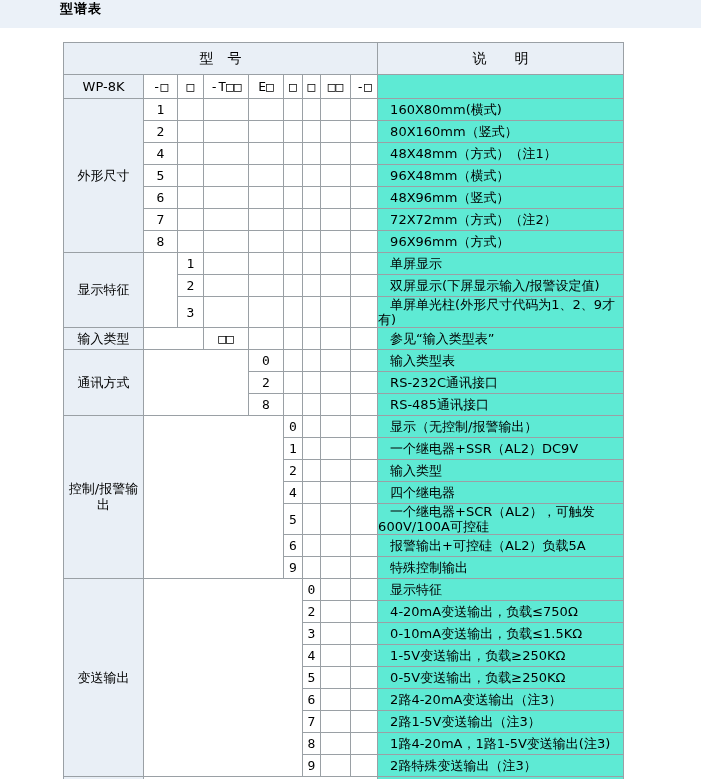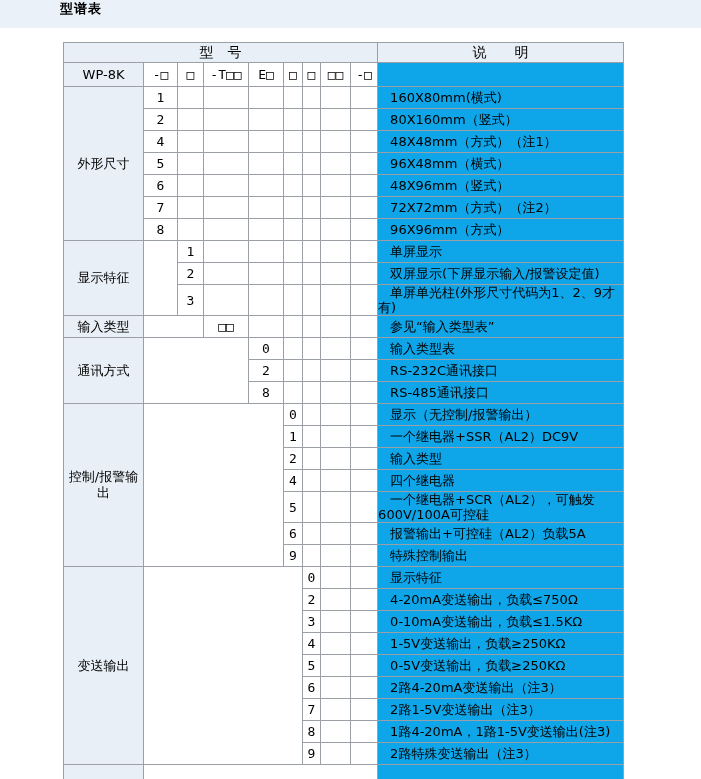--- a/index.html
+++ b/index.html
@@ -34,21 +34,21 @@
     border-collapse: collapse;
     table-layout: fixed;
     font-size: 13px;
   }
   table.spec th, table.spec td {
     border: 1px solid #9aa0a5;
     padding: 0;
     font-weight: normal;
     overflow: hidden;
   }
-  tr.hd   { height: 20px; margin-left: 22px; }
+  tr.hd   { height: 32px; margin-left: 22px; }
   tr.mdl  { height: 24px; }
   tr.r    { height: 22px; }
   .lbl {
     background: #e9eff6;
     text-align: center;
     vertical-align: middle;
     padding: 0 4px;
     line-height: 16px;
   }
   .hcell {
@@ -62,21 +62,21 @@
     vertical-align: middle;
     font-family: "DejaVu Sans Mono", monospace;
     font-size: 13px;
     background: #ffffff;
   }
   .desc {
     text-indent: 12px;
     padding: 2px 2px 2px 0;
     line-height: 15px;
     vertical-align: middle;
-    background: #0ea5e9;
+    background: #5eead4;
   }
   td.spacer { background: #ffffff; }
 </style>
 </head>
 <body>
 
 <div class="banner">
   <span class="title">型谱表</span>
 </div>
 

